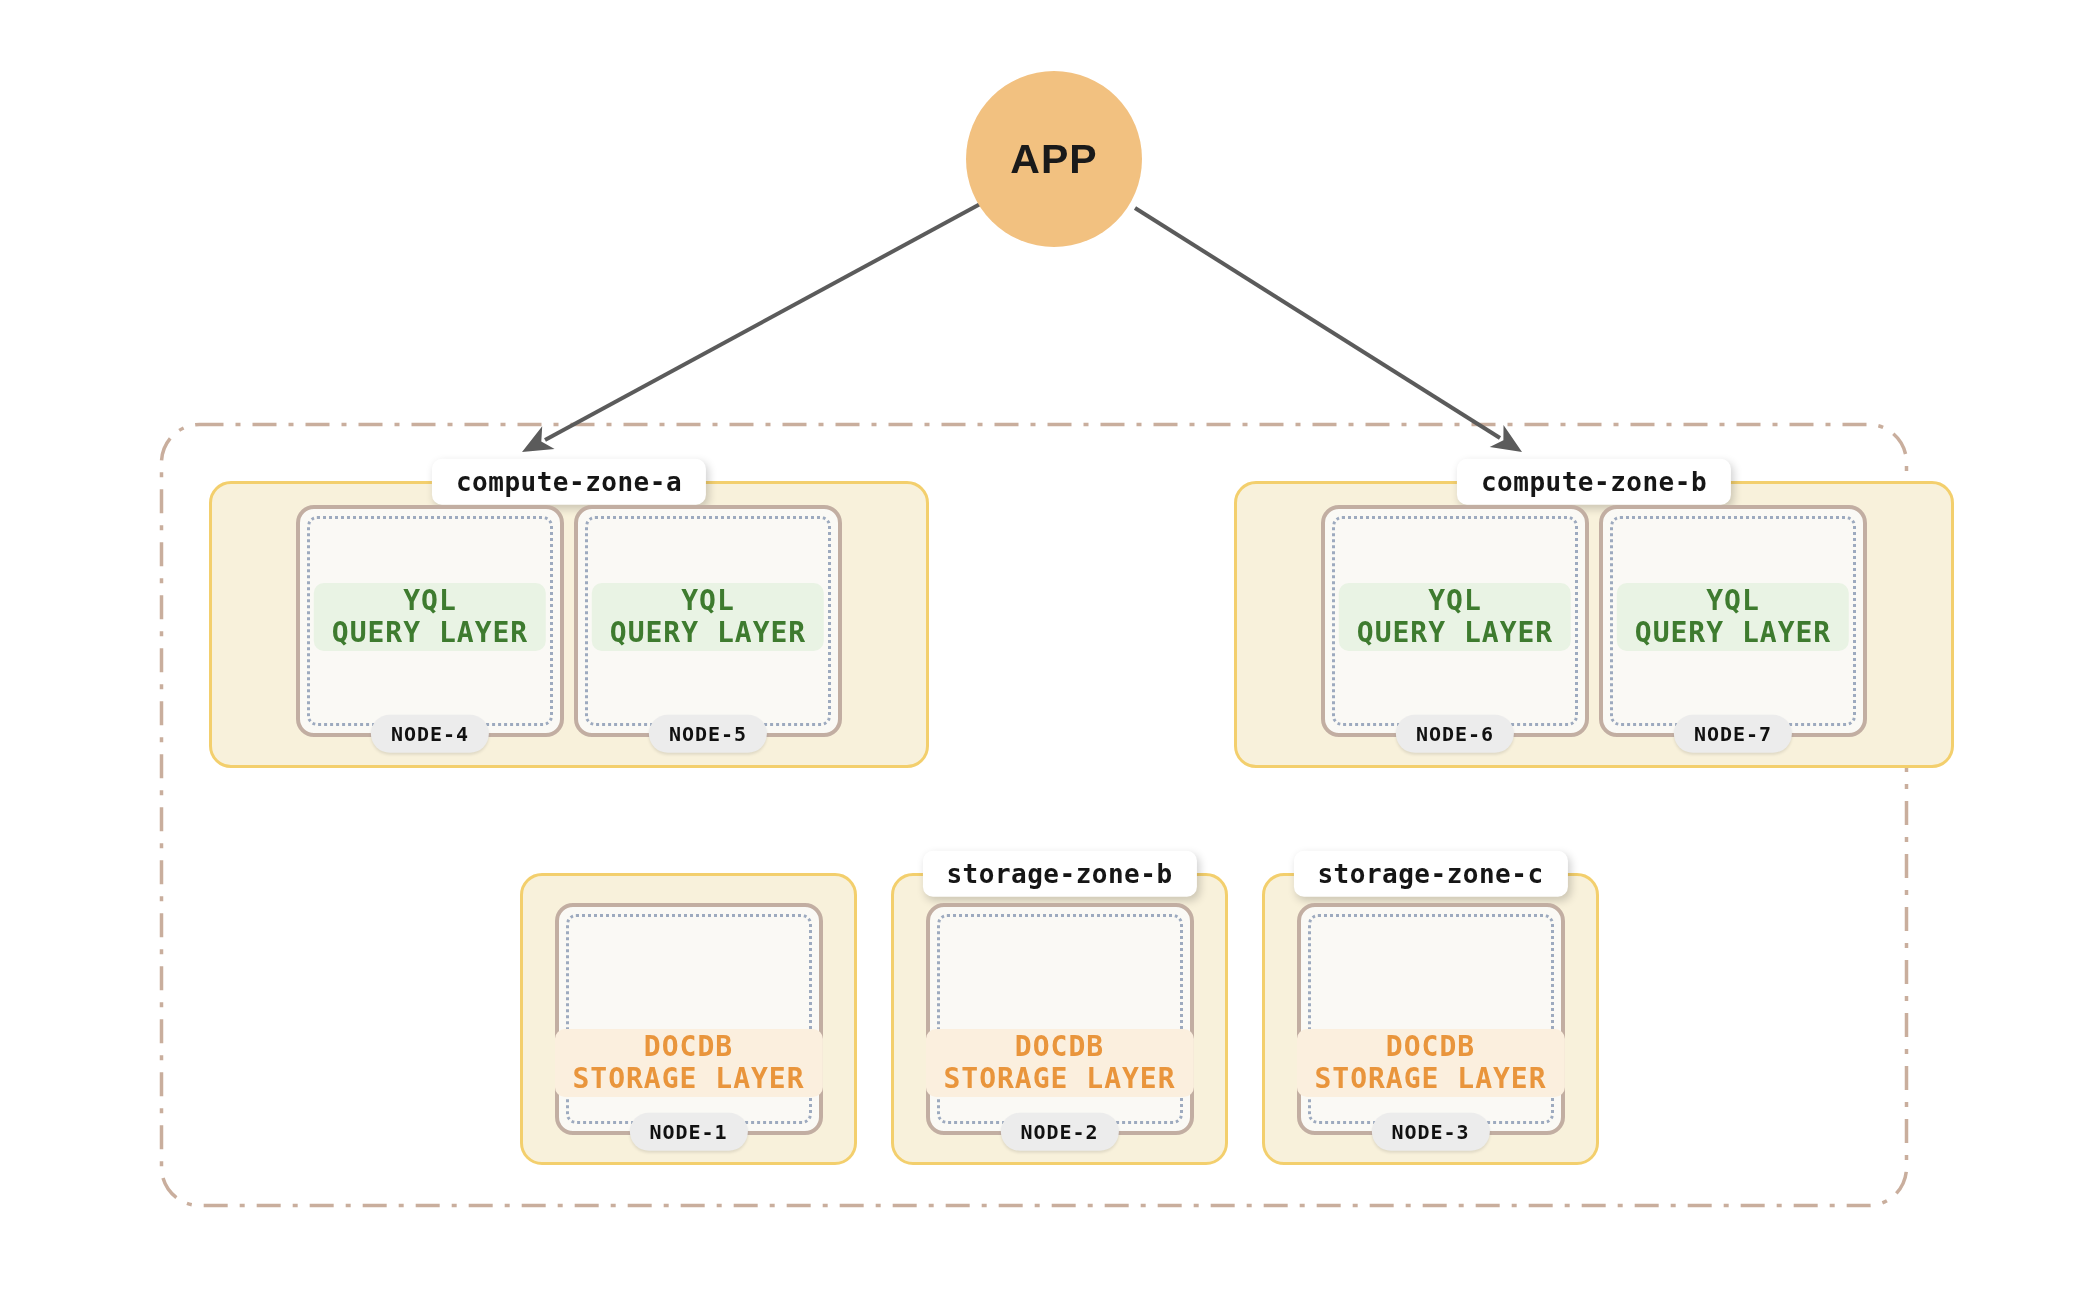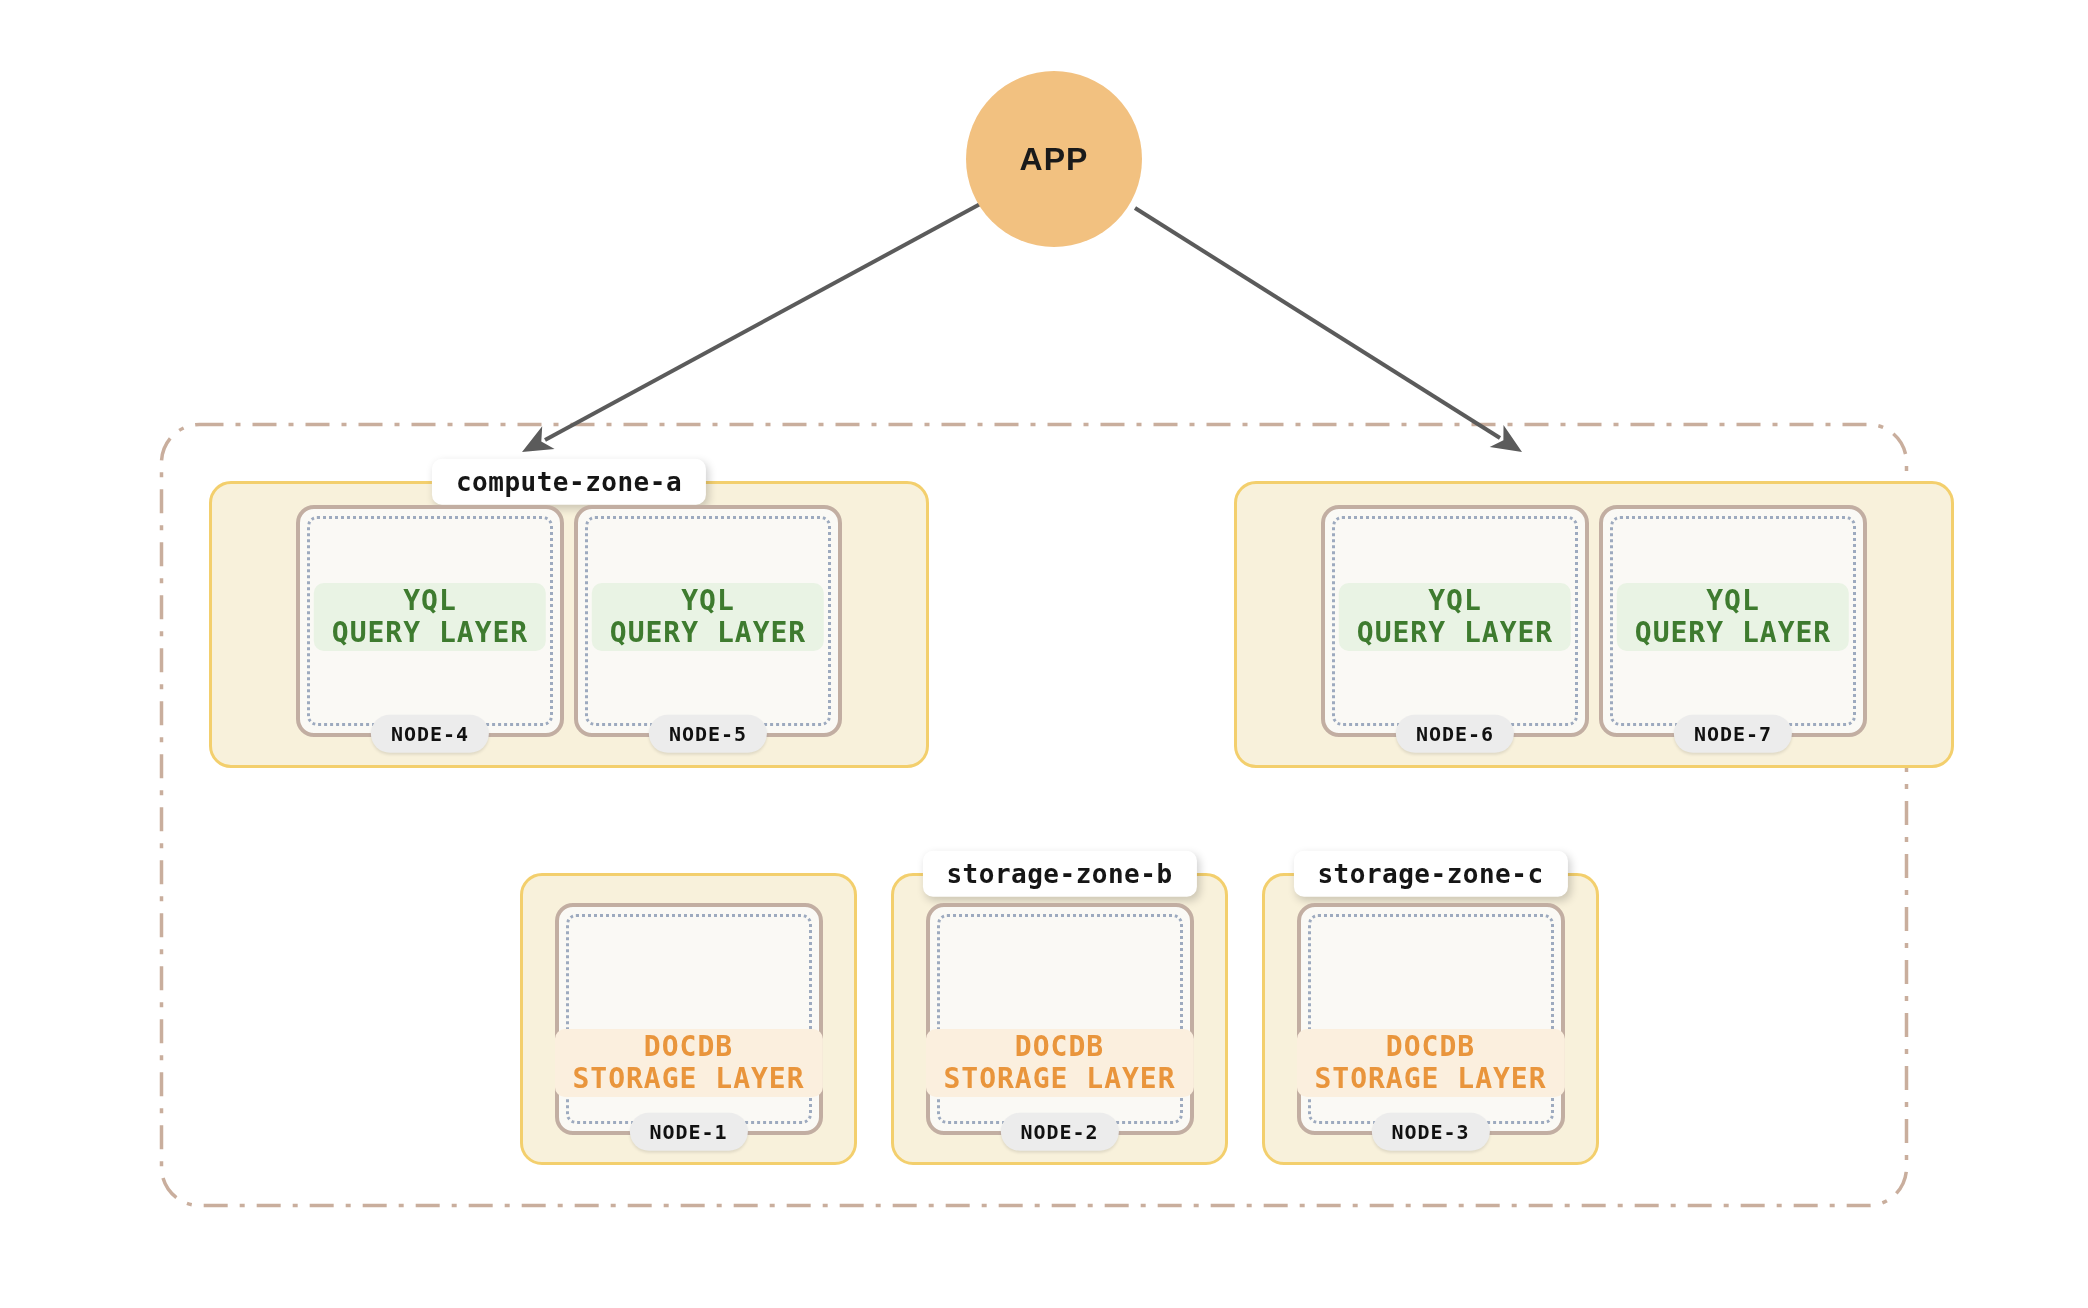--- a/index.html
+++ b/index.html
@@ -31,21 +31,21 @@
   .cluster-boundary{fill:none;stroke:var(--cluster-dash);stroke-width:3.5;stroke-dasharray:24 12 5 12;}
   .arrow-line{stroke:var(--arrow);stroke-width:4;fill:none;}
   .arrow-head{fill:var(--arrow);stroke:none;}
 
   
   .app-circle{
     position:absolute;left:966px;top:71px;width:176px;height:176px;border-radius:50%;
     background:var(--app-circle);display:flex;align-items:center;justify-content:center;
   }
   .app-label{
-    font-family:"Liberation Sans","DejaVu Sans",sans-serif;font-weight:bold;font-size:32px;
+    font-family:"Liberation Sans","DejaVu Sans",sans-serif;font-weight:bold;font-size:41px;
     color:var(--app-text);letter-spacing:1px;
   }
 
   
   .zone{
     position:absolute;background:var(--zone-bg);
     border:3px solid var(--zone-border);border-radius:22px;
   }
   .zone.compute{width:720px;height:287px;top:481px;}
   .zone.storage{width:337px;height:292px;top:873px;}
@@ -114,20 +114,21 @@
         <div class="layer-pill yql">
           <div>YQL</div>
           <div>QUERY LAYER</div>
         </div>
         <div class="node-badge">NODE-5</div>
       </div>
     </div>
   </div>
 
   <div class="zone compute" style="left:1234px">
+    <div class="zone-label">compute-zone-b</div>
     <div class="zone-nodes">
       <div class="node">
         <div class="layer-pill yql">
           <div>YQL</div>
           <div>QUERY LAYER</div>
         </div>
         <div class="node-badge">NODE-6</div>
       </div>
       <div class="node">
         <div class="layer-pill yql">

